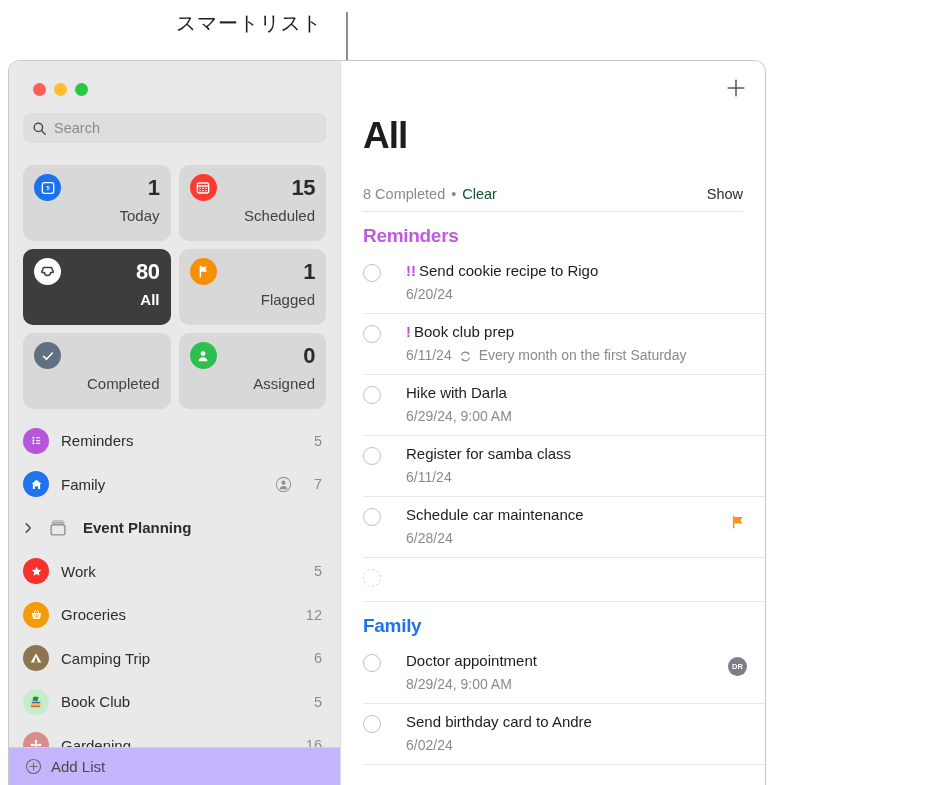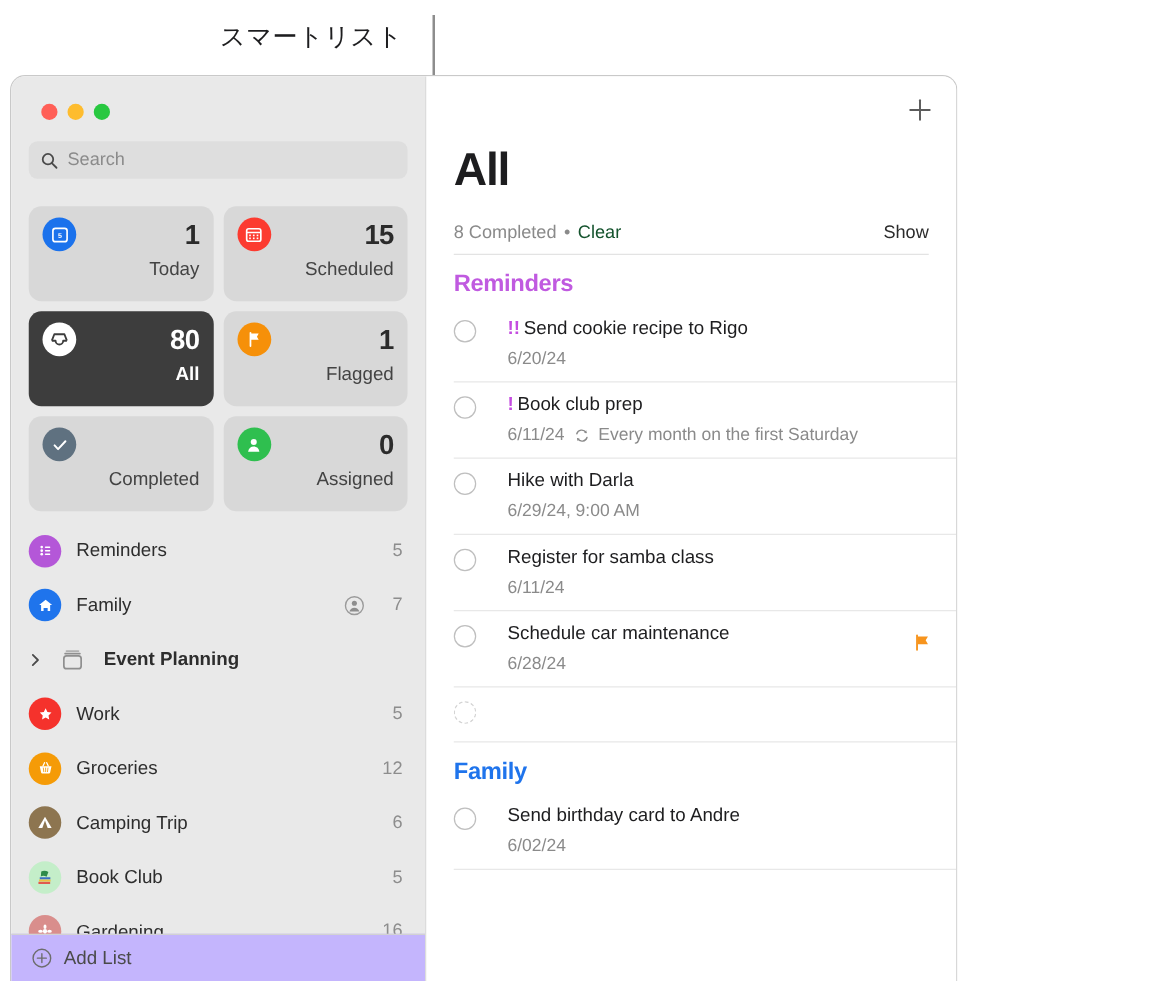--- a/index.html
+++ b/index.html
@@ -6,21 +6,21 @@
   html, body {
     width: 934px; height: 785px;
     background: #ffffff;
     font-family: "Liberation Sans", "DejaVu Sans", sans-serif;
     overflow: hidden;
   }
   #root { position: relative; width: 934px; height: 785px; }
 
   
   .annot-label {
-    position: absolute; left: 176px; top: 16px;
+    position: absolute; left: 176px; top: 10px;
     font-size: 20px; color: #1d1d1f; letter-spacing: .5px;
     white-space: nowrap;
   }
   .annot-vline {
     position: absolute; left: 346px; top: 12px;
     width: 2px; height: 276px; background: #8d8d8d;
   }
   .bracket {
     position: absolute; left: 322px; top: 174px;
     width: 16px; height: 234px;
@@ -120,21 +120,21 @@
     position: absolute; right: 18px; top: 16px;
     width: 22px; height: 22px;
   }
   .main-head { padding: 0 22px 0 22px; flex: 0 0 auto; }
   .main-title {
     font-size: 37px; font-weight: 700; color: #1d1d1f;
     letter-spacing: -1px; line-height: 1; margin-top: 4px;
   }
   .main-sub {
     display: flex; align-items: baseline;
-    margin-top: 24px; padding-bottom: 9px;
+    margin-top: 32px; padding-bottom: 9px;
     border-bottom: 1px solid #e3e3e3;
   }
   .sub-completed { font-size: 14.5px; color: #8a8a8a; }
   .sub-dot { font-size: 14.5px; color: #8a8a8a; margin: 0 6px; }
   .sub-clear { font-size: 14.5px; color: #14532d; }
   .sub-show { font-size: 14.5px; color: #2b2b2b; margin-left: auto; }
 
   .scroll { flex: 1 1 auto; overflow: hidden; padding: 0 0 0 0; }
   .sec-title {
     font-size: 19px; font-weight: 700; padding: 13px 22px 6px 22px;
@@ -520,20 +520,32 @@
 
         <div class="rem-row empty-row">
           <div class="circle dashed"></div>
           <div class="rem-body">
             <div class="rem-title"></div>
           </div>
         </div>
 
         <div class="sec-title" style="color:#1f74ec">Family</div>
 
+        <div class="rem-row">
+          <div class="circle"></div>
+          <div class="rem-body">
+            <div class="rem-title">
+              <span>Doctor appointment</span>
+            </div>
+            <div class="rem-meta">
+              <span>8/29/24, 9:00 AM</span>
+            </div>
+          </div>
+          <div class="avatar">DR</div>
+        </div>
 
         <div class="rem-row">
           <div class="circle"></div>
           <div class="rem-body">
             <div class="rem-title">
               <span>Send birthday card to Andre</span>
             </div>
             <div class="rem-meta">
               <span>6/02/24</span>
             </div>

